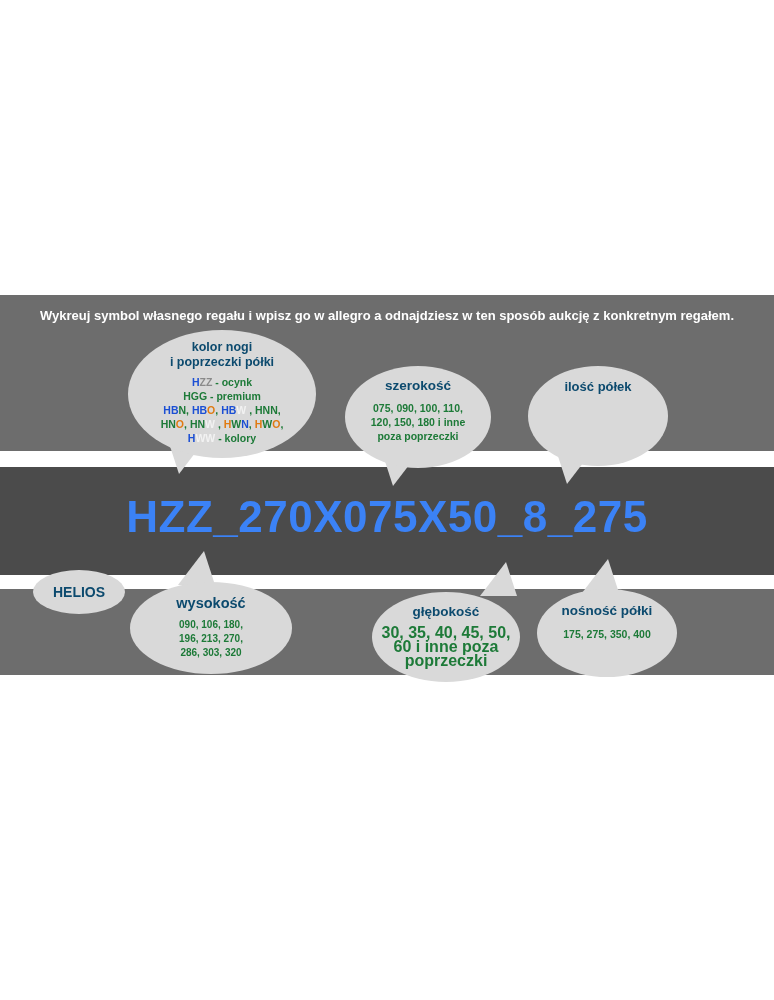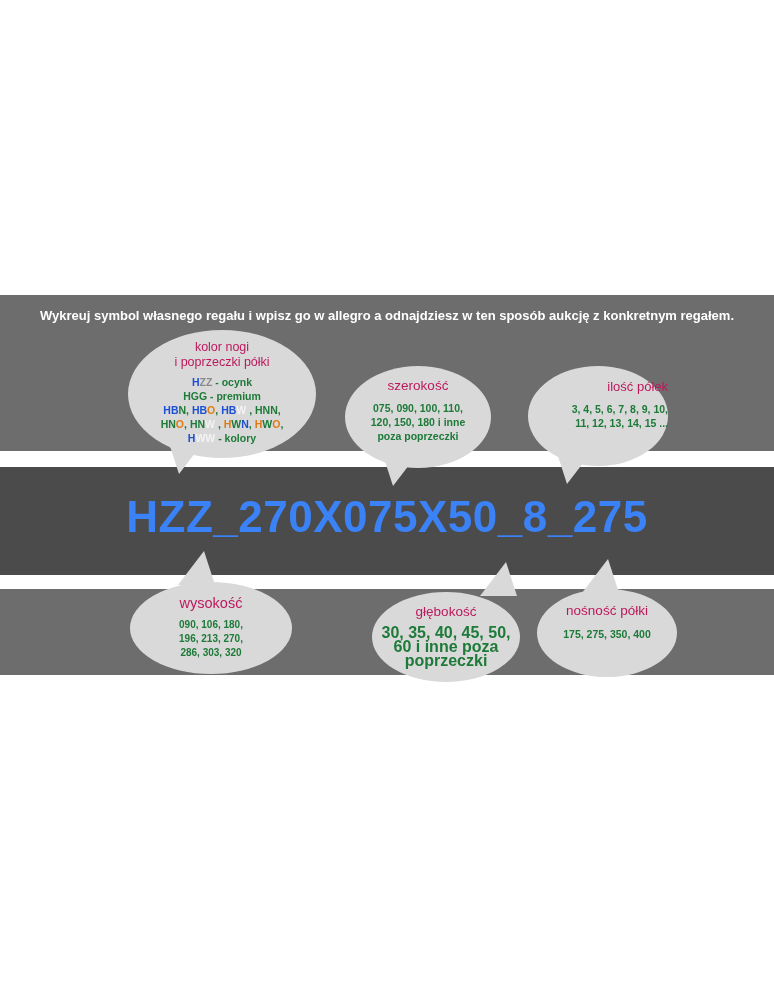--- a/index.html
+++ b/index.html
@@ -66,22 +66,22 @@
   
   .bubble {
     position: absolute;
     background: #d9d9d9;
     border-radius: 50% / 50%;
     box-sizing: border-box;
     text-align: center;
     color: #1a6b33;
   }
   .bubble .b-title {
-    font-weight: normal;
-    color: #be185d;
+    font-weight: bold;
+    color: #0c4a6e;
     line-height: 15px;
   }
   .bubble .b-body {
     font-weight: bold;
     color: #1d7a38;
     line-height: 14px;
   }
 
   
   .tail {
@@ -113,21 +113,20 @@
     left: 345px; top: 366px; width: 146px; height: 102px;
     padding-top: 12px;
   }
   #bubble-szerokosc .b-title { font-size: 13.5px; }
   #bubble-szerokosc .b-body { font-size: 10.5px; margin-top: 8px; }
   #tail-szerokosc { left: 382px; top: 452px; }
 
   #bubble-ilosc-polek {
     left: 528px; top: 366px; width: 140px; height: 100px;
     padding-top: 13px;
-    text-align: right;
   }
   #bubble-ilosc-polek .b-title { font-size: 13px; }
   #bubble-ilosc-polek .b-body { font-size: 10.5px; margin-top: 8px; }
   #tail-ilosc-polek { left: 556px; top: 450px; }
 
   #bubble-helios {
     left: 33px; top: 570px; width: 92px; height: 44px;
     display: flex; align-items: center; justify-content: center;
   }
   #bubble-helios .b-title { font-size: 14px; }
@@ -199,26 +198,25 @@
     <div class="b-body">
       <div>075, 090, 100, 110,</div>
       <div>120, 150, 180  i inne</div>
       <div>poza poprzeczki</div>
     </div>
   </div>
 
   <div class="tail tail-down" id="tail-ilosc-polek"></div>
   <div class="bubble" id="bubble-ilosc-polek">
     <div class="b-title">ilość półek</div>
-    <div class="b-body">
-      <div>3, 4, 5, 6, 7, 8, 9, 10,</div>
-      <div>11, 12, 13, 14, 15 ...</div>
-    </div>
-  </div>
-
+  </div>
+
+  <div class="bubble" id="bubble-helios">
+    <div class="b-title">HELIOS</div>
+  </div>
 
   <div class="tail tail-up" id="tail-wysokosc"></div>
   <div class="bubble" id="bubble-wysokosc">
     <div class="b-title">wysokość</div>
     <div class="b-body">
       <div>090, 106, 180,</div>
       <div>196, 213, 270,</div>
       <div>286, 303, 320</div>
     </div>
   </div>

